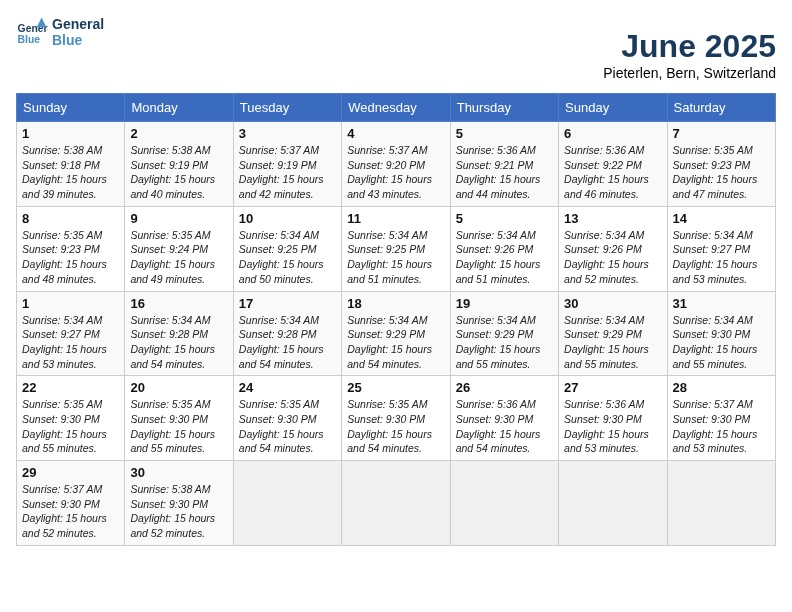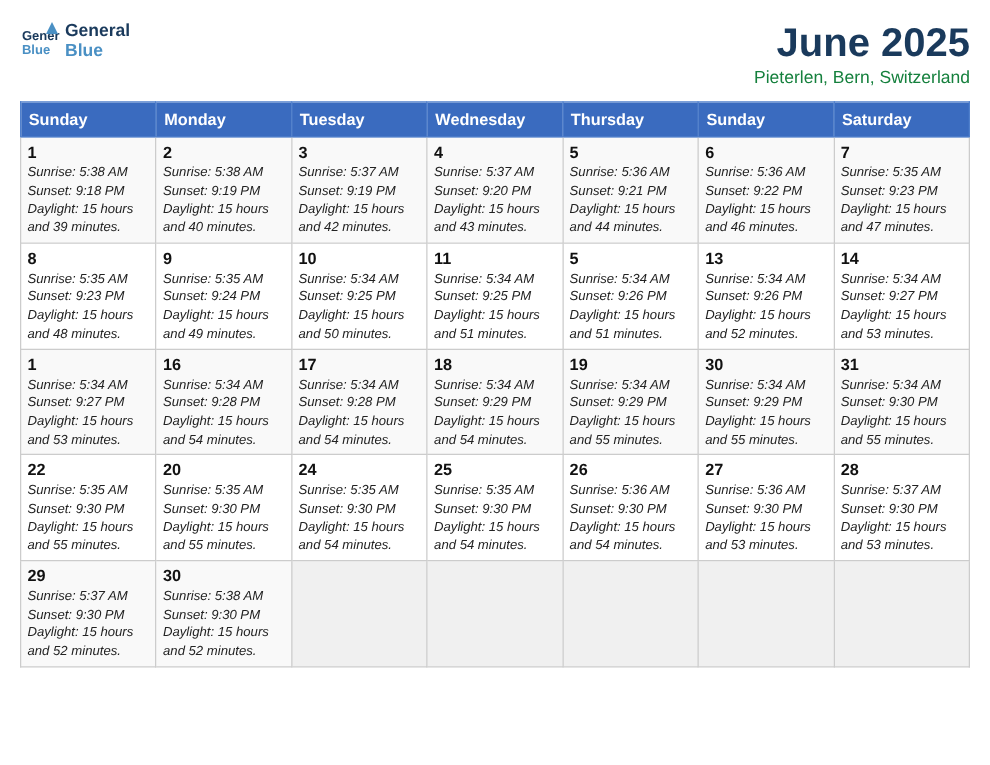--- a/index.html
+++ b/index.html
@@ -25,38 +25,39 @@
       height: 32px;
       margin-right: 4px;
     }
     .title-block {
       text-align: right;
     }
     .month-title {
       font-size: 32px;
       font-weight: bold;
       color: #1a3a5c;
+      margin-top: 12px;
     }
     .location {
       font-size: 14px;
-      color: #15803d;
+      color: #000000;
       text-align: right;
     }
     table {
       width: 100%;
       border-collapse: collapse;
       font-size: 11px;
     }
     thead tr th {
       background-color: #3a6bbf;
       color: #fff;
       text-align: left;
       padding: 6px 6px;
       font-size: 13px;
-      font-weight: bold;
+      font-weight: normal;
       border: 1px solid #5080cc;
     }
     tbody tr td {
       border: 1px solid #ccc;
       vertical-align: top;
       padding: 4px 5px;
       width: 14.28%;
       height: 78px;
       background: #fff;
     }

